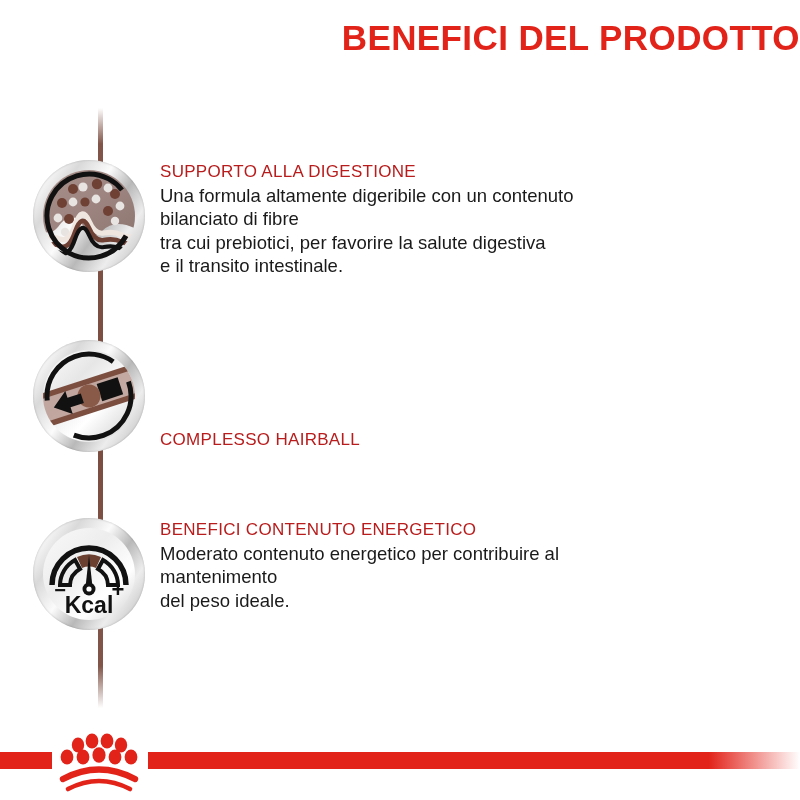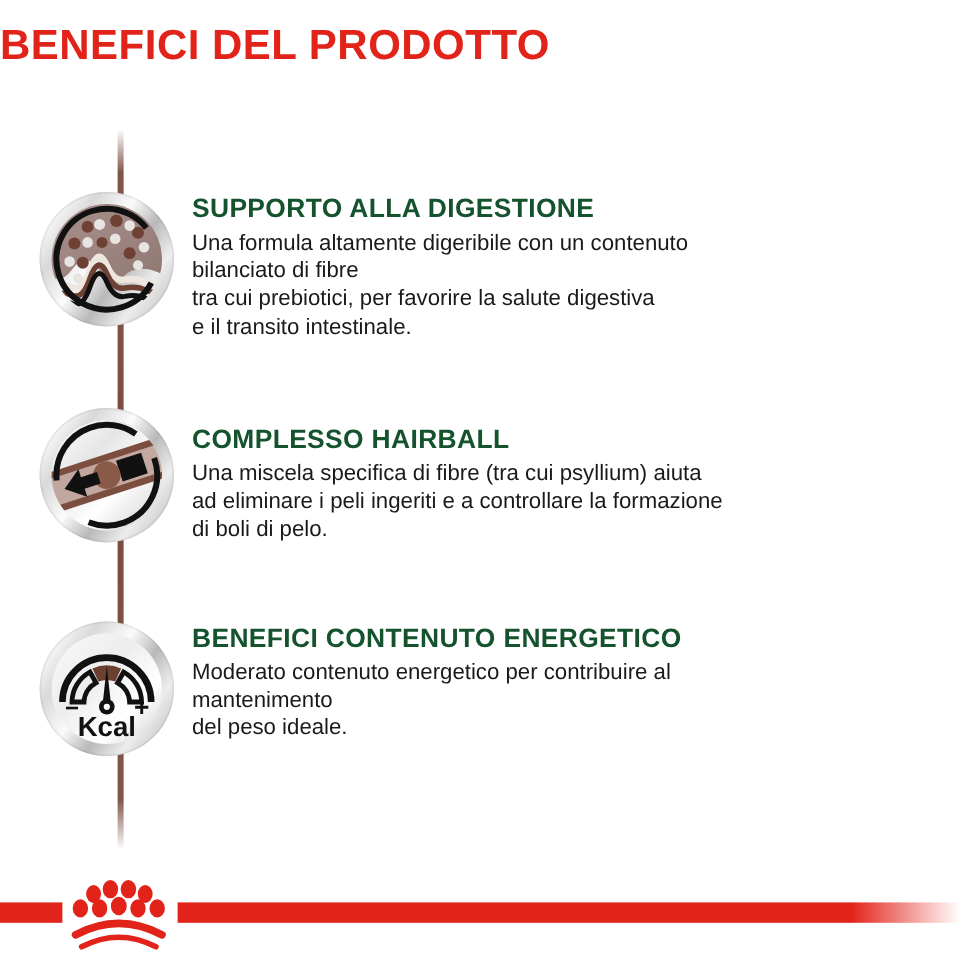--- a/index.html
+++ b/index.html
@@ -18,21 +18,21 @@
     height: 800px;
     background: #ffffff;
   }
 
   
   .title-bar {
     position: absolute;
     top: 18px;
     left: 0;
     width: 800px;
-    text-align: left;
+    text-align: right;
   }
   .title {
     font-size: 35px;
     font-weight: bold;
     color: #e2231a;
     letter-spacing: 0.4px;
     font-family: "Liberation Sans", sans-serif;
     white-space: nowrap;
   }
 
@@ -90,23 +90,23 @@
     width: 94px; height: 94px;
     border-radius: 50%;
     overflow: hidden;
   }
 
   .text-slot {
     padding-top: 2px;
     padding-right: 24px;
   }
   .b-head {
-    font-size: 22px;
-    font-weight: bold;
-    color: #14532d;
+    font-size: 17px;
+    font-weight: normal;
+    color: #b91c1c;
     letter-spacing: 0.3px;
     line-height: 1.12;
     margin-bottom: 3px;
     white-space: nowrap;
   }
   .b-body {
     font-size: 18.5px;
     color: #1a1a1a;
     line-height: 1.26;
     white-space: pre-line;
@@ -251,23 +251,20 @@
               </g>
 
               <circle cx="47" cy="47" r="42" fill="none" stroke="#111111" stroke-width="5" stroke-dasharray="96 46 96 46" transform="rotate(-20 47 47)"></circle>
             </g>
           </svg>
         </div>
       </div>
     </div>
     <div class="text-slot">
       <div class="b-head">COMPLESSO HAIRBALL</div>
-      <div class="b-body">Una miscela specifica di fibre (tra cui psyllium) aiuta
-ad eliminare i peli ingeriti e a controllare la formazione
-di boli di pelo.</div>
     </div>
   </div>
 
   <div class="benefit" id="benefit-2">
     <div class="icon-slot">
       <div class="medallion">
         <div class="inner">
           <svg viewBox="0 0 94 94" width="94" height="94">
             <defs>
               <clipPath id="eclip">

